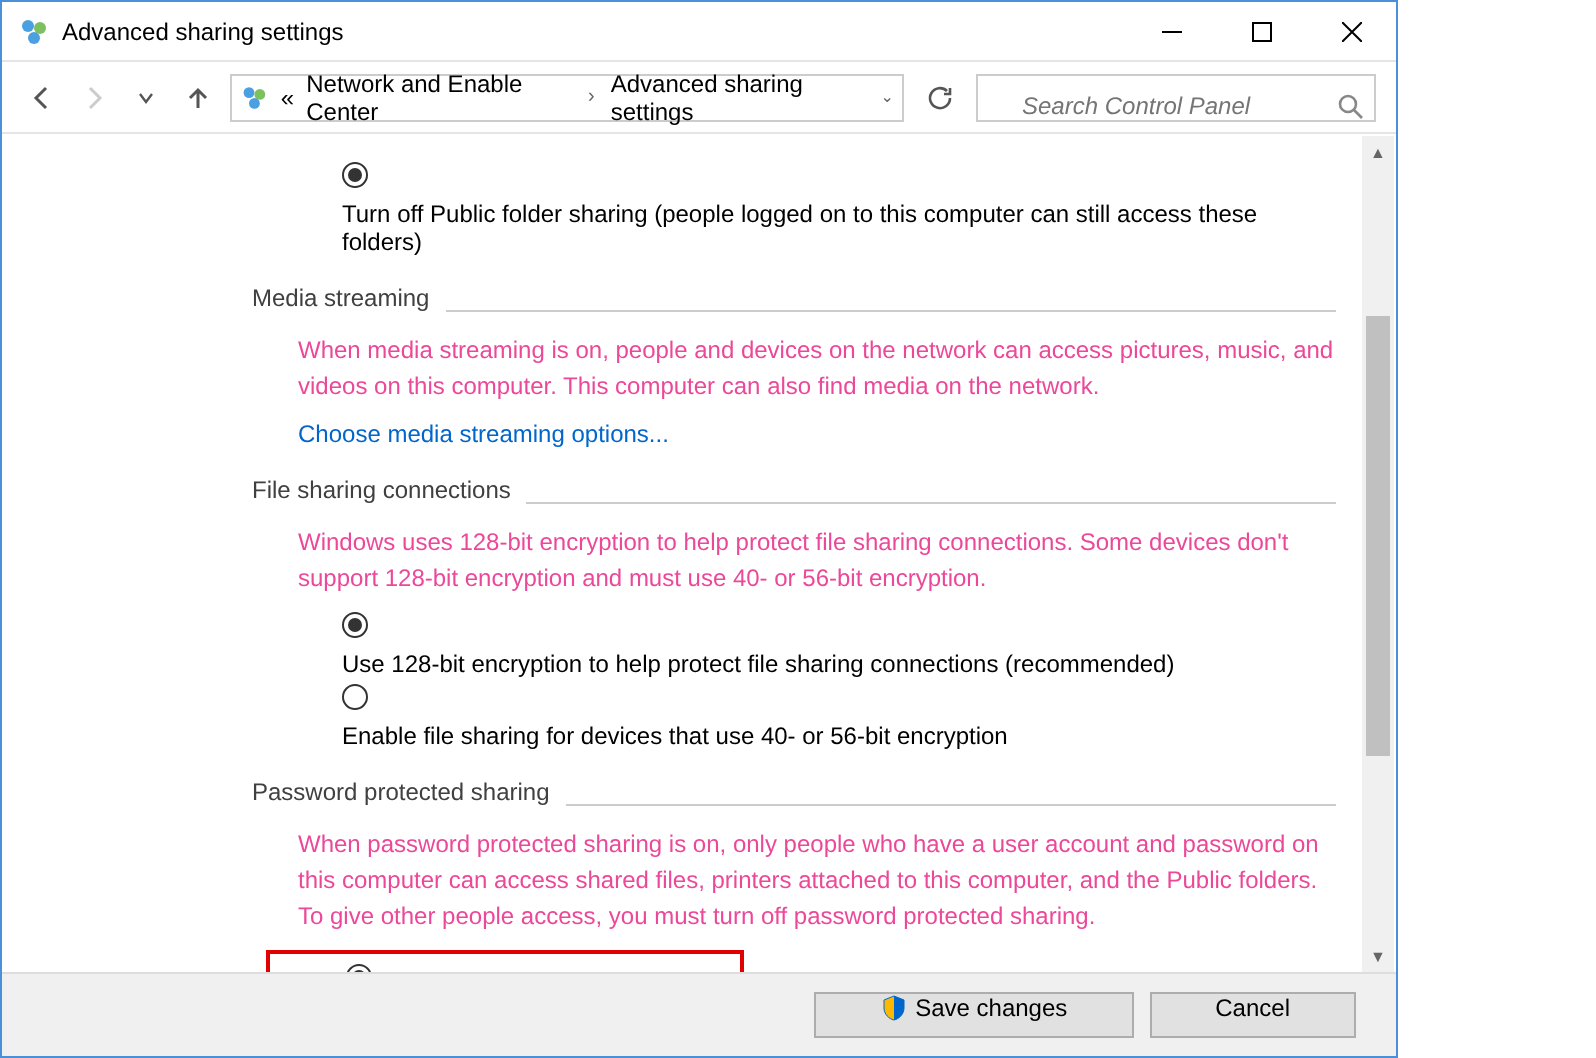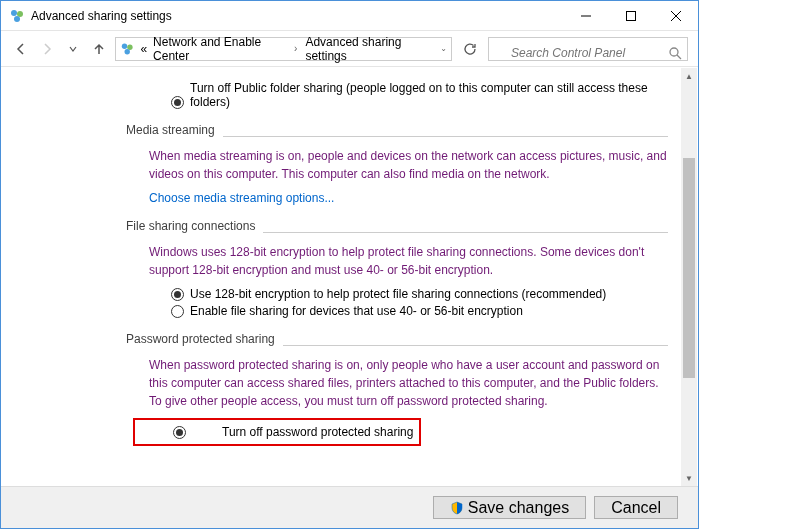--- a/index.html
+++ b/index.html
@@ -31,31 +31,31 @@
 .content { position: absolute; top: 67px; bottom: 42px; left: 0; right: 0; overflow: hidden; }
 .scroll-area { padding: 10px 30px 10px 130px; height: 100%; }
 .scrollbar { position: absolute; right: 1px; top: 0; bottom: 0; width: 16px; background: #f0f0f0; }
 .scroll-thumb { position: absolute; left: 2px; right: 2px; top: 90px; height: 220px; background: #c0c0c0; }
 .scroll-arrow { position: absolute; left: 0; right: 0; height: 16px; display: flex; align-items: center; justify-content: center; font-size: 8px; color: #666; }
 .scroll-arrow.up { top: 0; }
 .scroll-arrow.down { bottom: 0; }
 
 .section-title { font-size: 12px; color: #404040; margin-top: 14px; margin-bottom: 10px; display: flex; align-items: flex-end; white-space: nowrap; margin-left: -5px; }
 .section-title .line { flex: 1; height: 1px; background: #ccc; margin-left: 8px; }
-.desc { font-size: 12px; color: #701a75; margin: 8px 0 8px 18px; line-height: 1.5; }
+.desc { font-size: 12px; color: #ec4899; margin: 8px 0 8px 18px; line-height: 1.5; }
 .link { color: #0066cc; cursor: pointer; margin: 6px 0 6px 18px; display: block; }
-.radio-line { display: flex; align-items: flex-end; gap: 6px; margin: 3px 0 3px 40px; }
+.radio-line { display: flex; align-items: flex-start; gap: 6px; margin: 3px 0 3px 40px; flex-direction: column; }
 .radio { width: 13px; height: 13px; border-radius: 50%; border: 1px solid #333; display: flex; align-items: center; justify-content: center; flex-shrink: 0; }
 .radio.checked::after { content: ''; width: 7px; height: 7px; border-radius: 50%; background: #333; }
 .highlight-box { border: 2px solid #e00000; padding: 2px 6px 2px 38px; margin-left: 2px; display: inline-block; }
 .highlight-box .radio-line { margin-left: 0; gap: 36px; }
 
 
 .footer { position: absolute; bottom: 0; left: 0; right: 0; height: 42px; background: #f0f0f0; border-top: 1px solid #ddd; display: flex; align-items: center; justify-content: flex-end; padding: 0 20px; gap: 8px; }
-.btn { height: 23px; padding: 0 16px; border: 1px solid #adadad; background: #e1e1e1; font-size: 16px; cursor: pointer; display: flex; align-items: center; gap: 4px; }
+.btn { height: 23px; padding: 0 32px; border: 1px solid #adadad; background: #e1e1e1; font-size: 12px; cursor: pointer; display: flex; gap: 4px; }
 .shield { width: 14px; height: 14px; }
 
 svg { display: block; }
 </style>
 </head>
 <body>
 
 <div class="window">
 
   <div class="titlebar">

